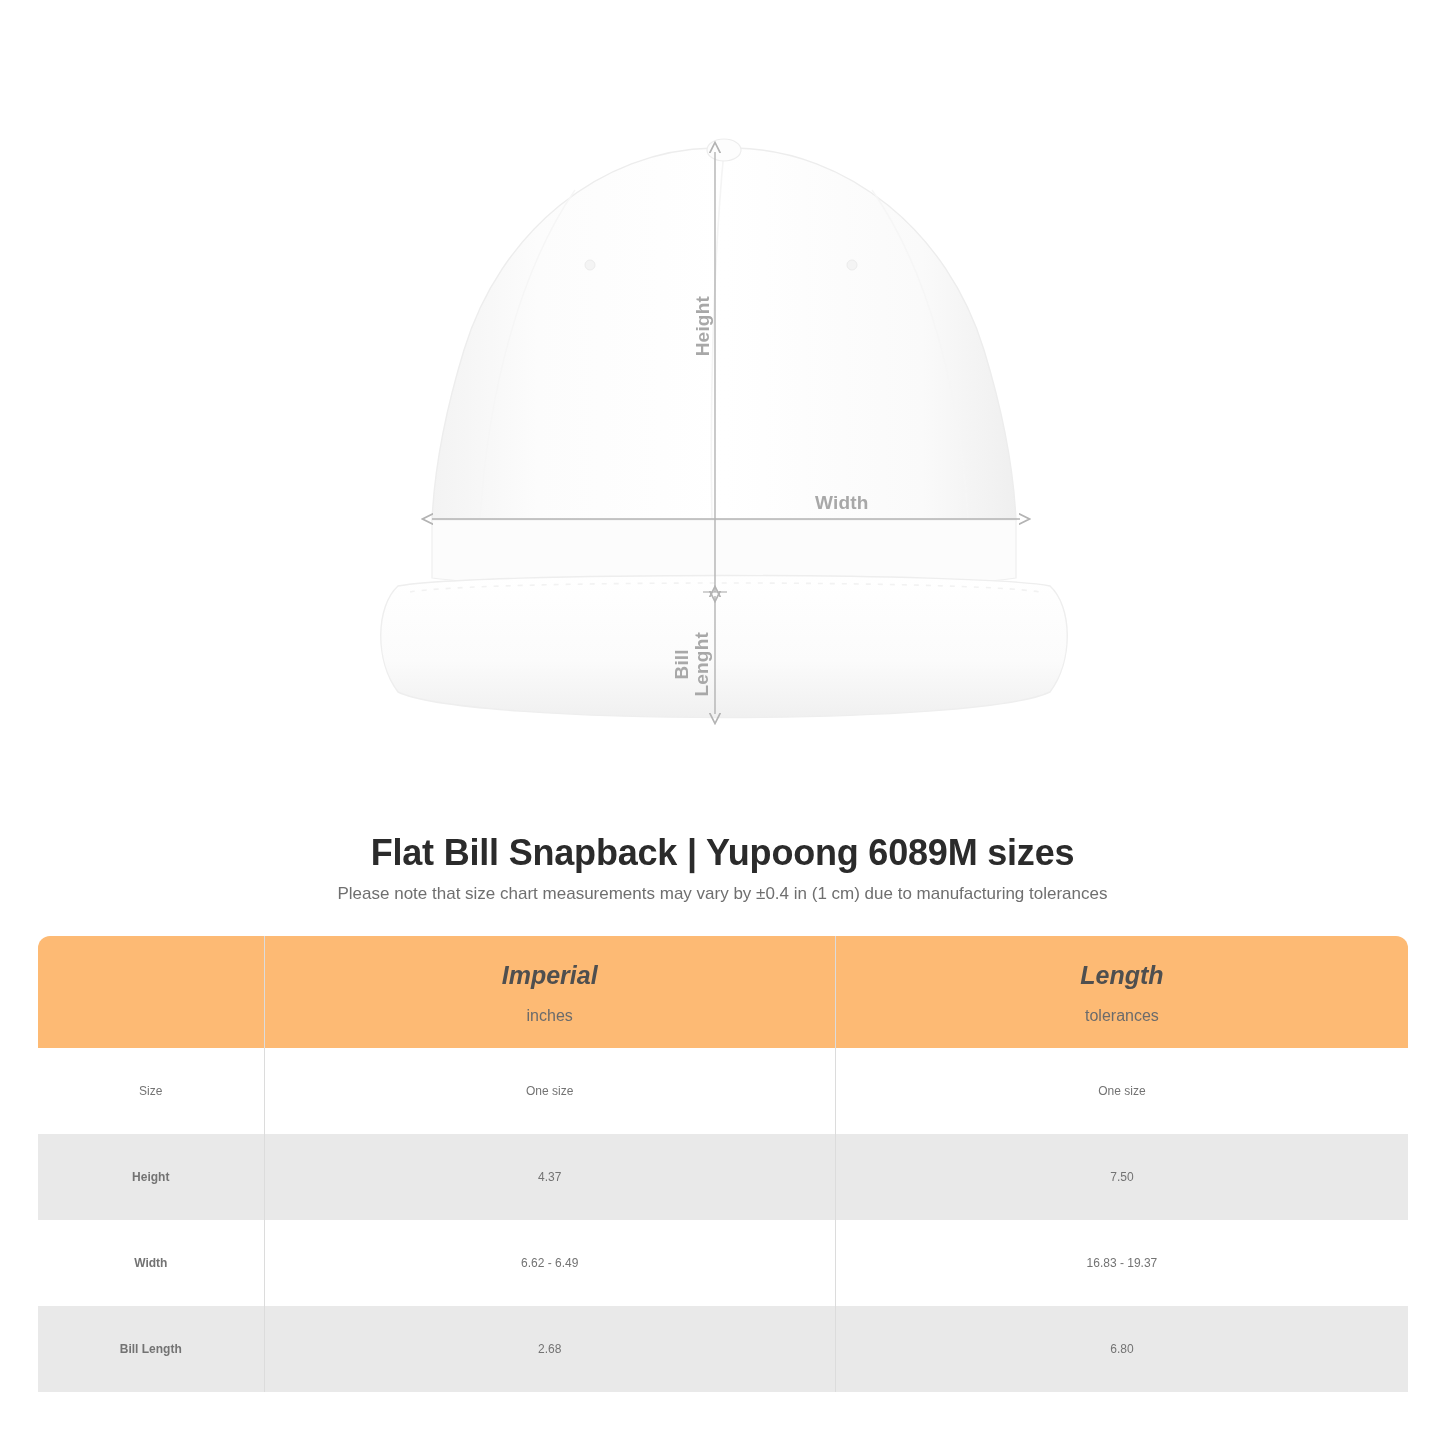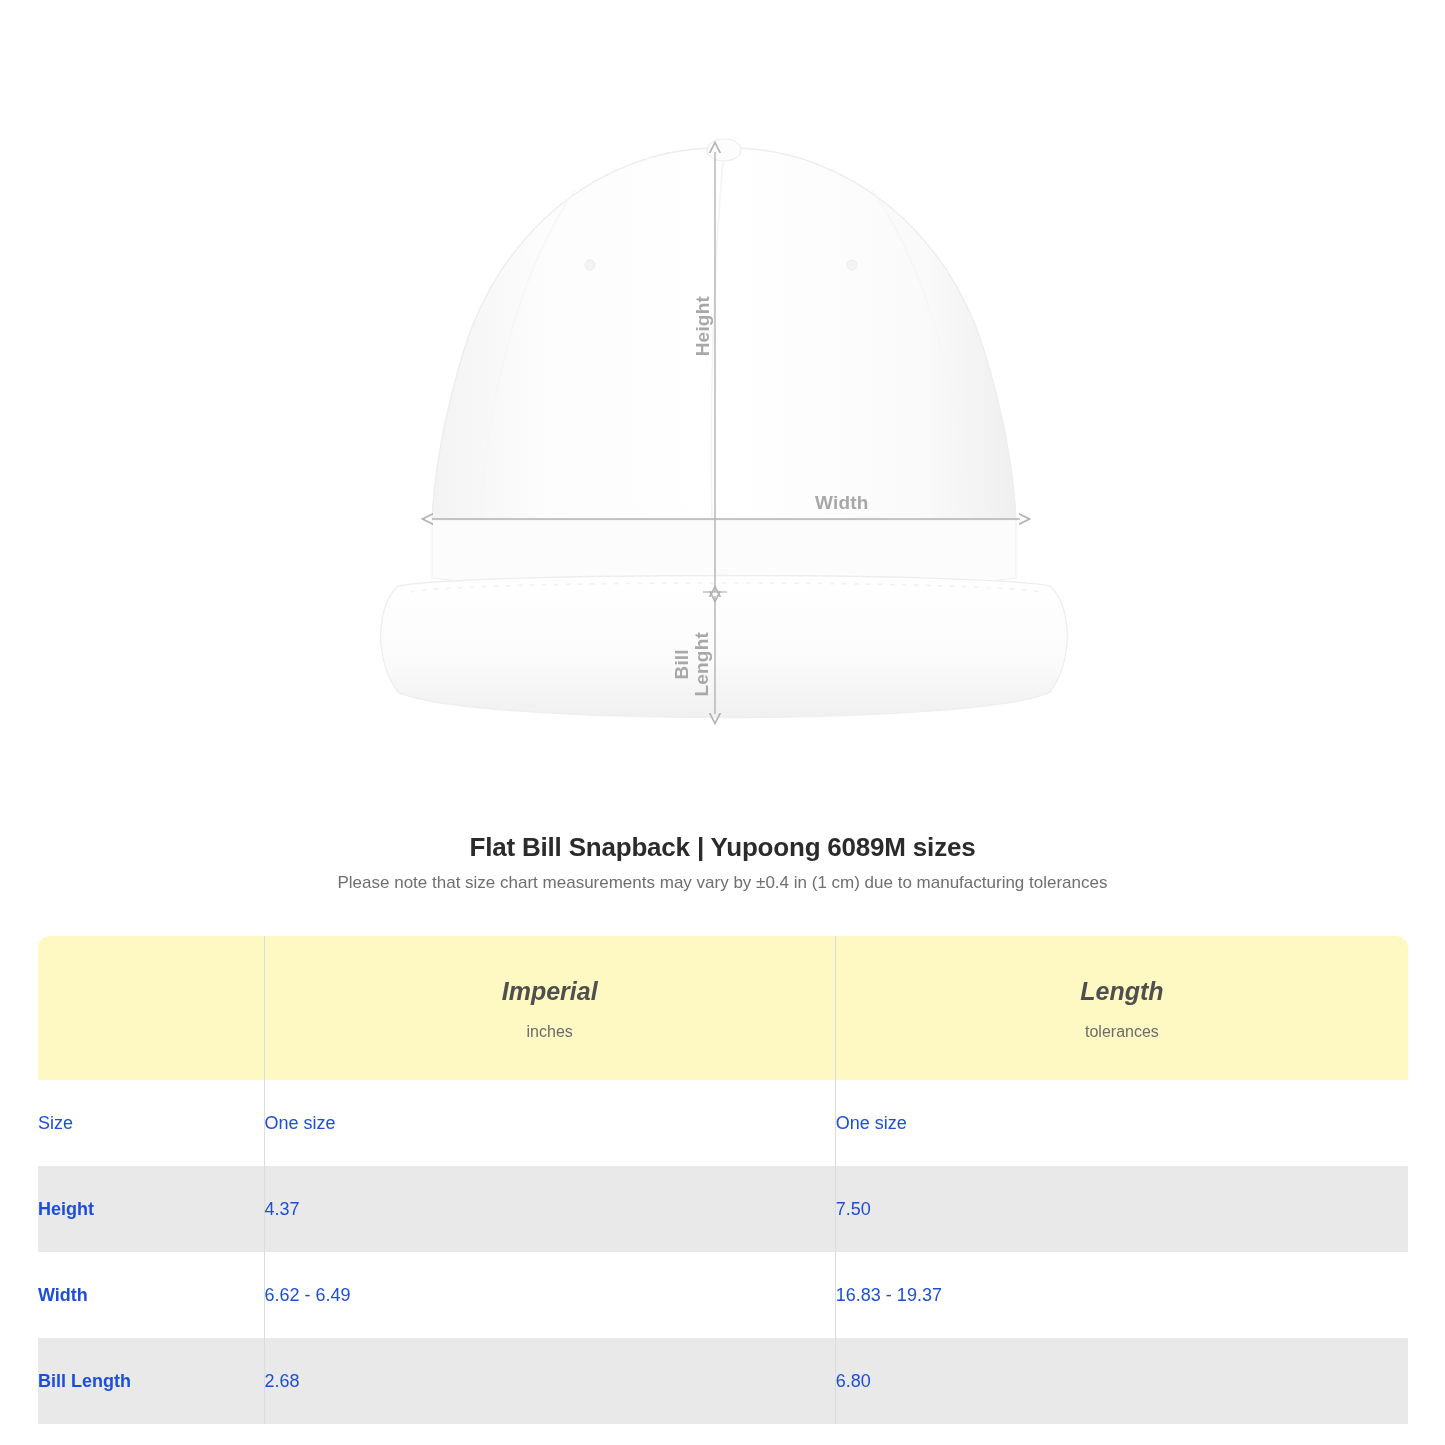--- a/index.html
+++ b/index.html
@@ -66,21 +66,21 @@
 
   
   .title-block {
     position: absolute;
     top: 832px;
     left: 0;
     width: 1445px;
     text-align: center;
   }
   .chart-title {
-    font-size: 26px;
+    font-size: 36px;
     font-weight: bold;
     color: #2b2b2b;
     margin: 0 0 10px 0;
     letter-spacing: -0.2px;
   }
   .chart-note {
     font-size: 17px;
     color: #6f6f6f;
     margin: 0;
   }
@@ -97,22 +97,22 @@
     border-collapse: collapse;
     table-layout: fixed;
   }
   table.size-table td,
   table.size-table th {
     border: none;
     padding: 0;
   }
 
   .hdr-row td {
-    height: 144px;
-    background: #fef9c3;
+    height: 112px;
+    background: #fdba74;
     vertical-align: middle;
     text-align: center;
   }
   .hdr-row td:first-child {
     border-top-left-radius: 12px;
     border-bottom-left-radius: 0;
   }
   .hdr-row td:last-child {
     border-top-right-radius: 12px;
   }
@@ -125,22 +125,23 @@
   }
   .unit-sub {
     font-size: 16px;
     color: #6b6b6b;
     margin-top: 17px;
   }
 
   .data-row td {
     height: 86px;
     vertical-align: middle;
-    font-size: 18px;
-    color: #1d4ed8;
+    text-align: center;
+    font-size: 12px;
+    color: #737373;
   }
   .data-row.shade td {
     background: #e9e9e9;
   }
   .data-row.plain td {
     background: #ffffff;
   }
   .row-head {
     font-weight: bold;
     color: #3c3c3c;

